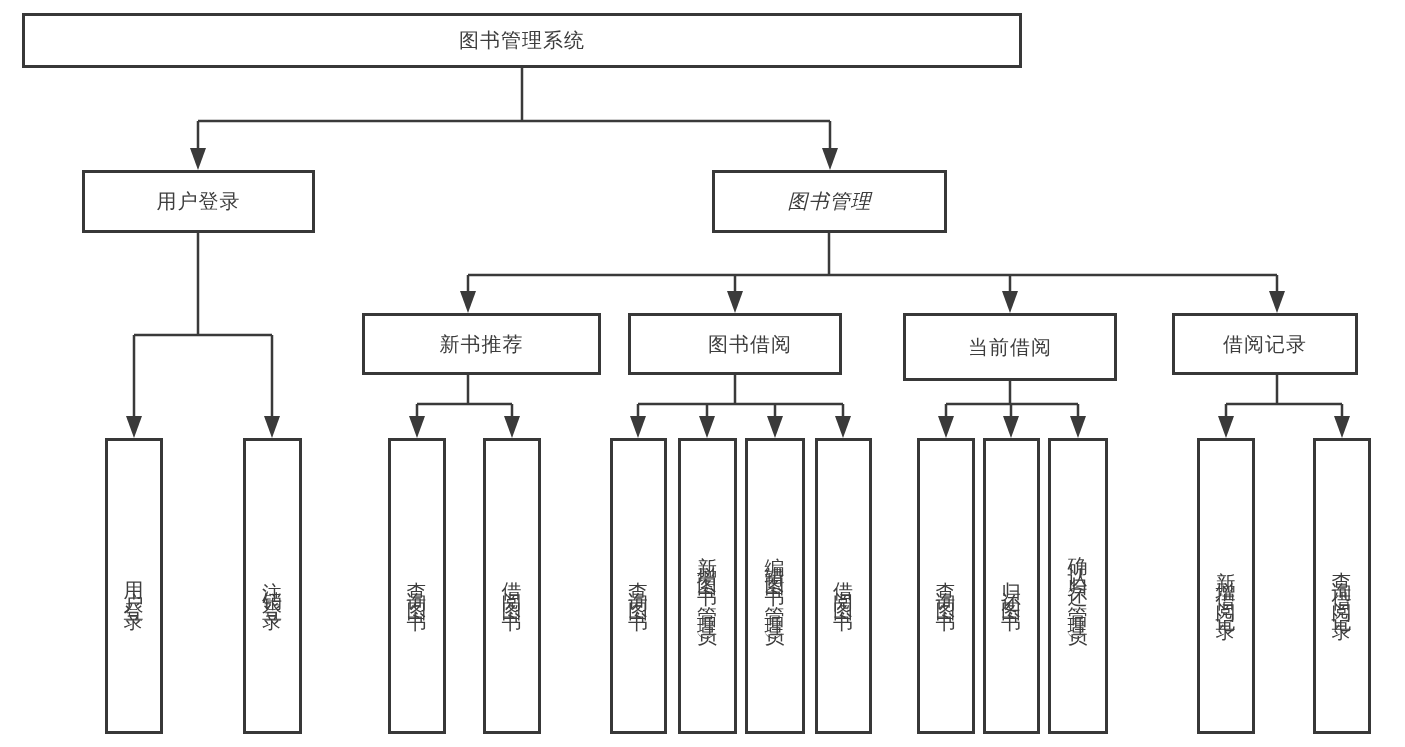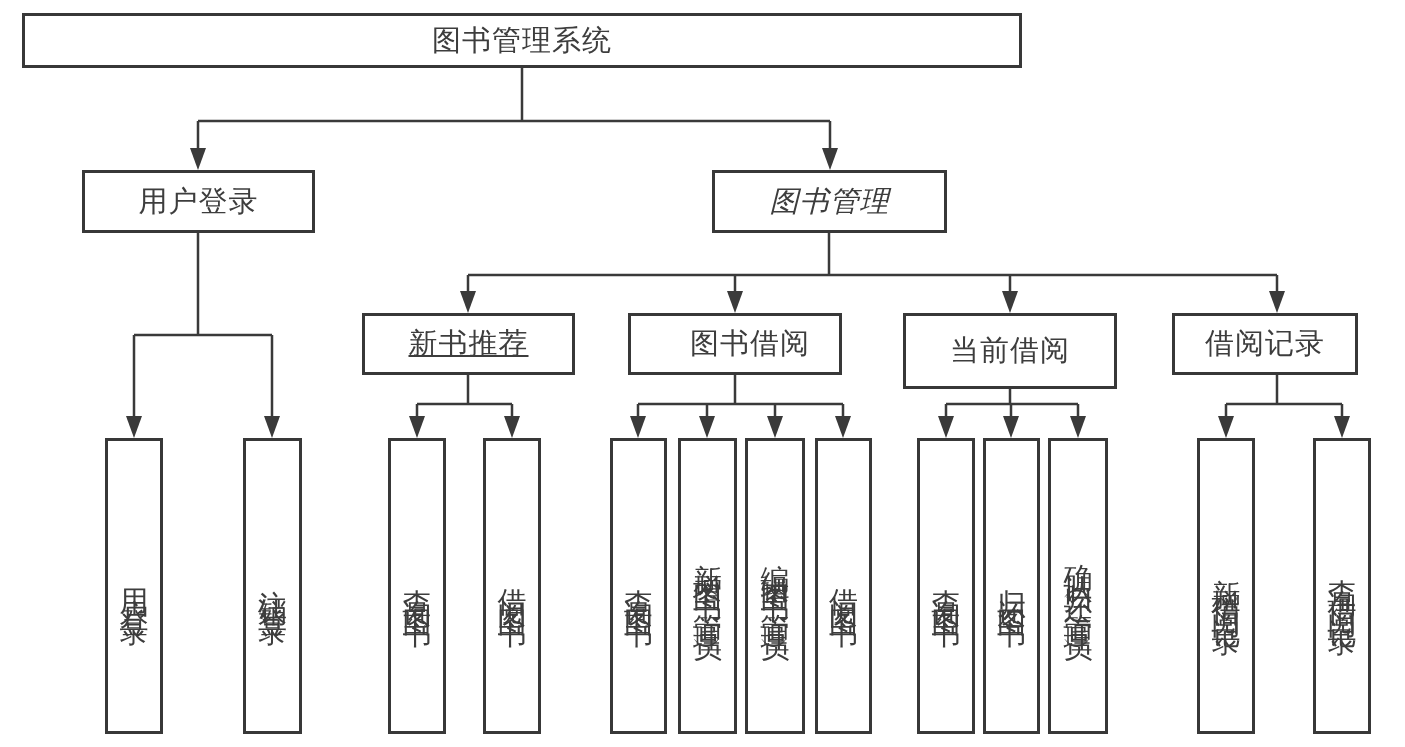--- a/index.html
+++ b/index.html
@@ -12,35 +12,35 @@
   html,body{margin:0;padding:0;background:var(--bg);}
   body{font-family:"Liberation Sans","DejaVu Sans",sans-serif;}
   .canvas{
     position:relative;width:1405px;height:747px;background:var(--bg);overflow:hidden;
   }
   .connectors{position:absolute;left:0;top:0;z-index:1;}
   .node{
     position:absolute;z-index:2;background:#fff;
     border:3px solid var(--border);
     display:flex;align-items:center;justify-content:center;
-    color:var(--text);font-size:29px;letter-spacing:1px;
+    color:var(--text);font-size:20px;letter-spacing:1px;
     box-sizing:border-box;
   }
   .leaf{z-index:2;}
   .leaf .vtext{
     writing-mode:vertical-rl;text-orientation:mixed;
     letter-spacing:10px;line-height:1;
   }
   
   .n-root{left:22px;top:13px;width:1000px;height:55px;}
   .n-l2a{left:82px;top:170px;width:233px;height:63px;}
   .n-l2b{left:712px;top:170px;width:235px;height:63px;font-style:italic;}
-  .n-l3a{left:362px;top:313px;width:213px;height:62px;text-decoration:underline;}
+  .n-l3a{left:362px;top:313px;width:239px;height:62px;}
   .n-l3b{left:628px;top:313px;width:214px;height:62px;padding-left:30px;}
-  .n-l3c{left:903px;top:313px;width:214px;height:76px;}
+  .n-l3c{left:903px;top:313px;width:214px;height:68px;}
   .n-l3d{left:1172px;top:313px;width:186px;height:62px;}
   
   .leaf{top:438px;height:296px;}
   .n-a1{left:105px;width:58px;}
   .n-a2{left:243px;width:59px;}
   .n-b1{left:388px;width:58px;}
   .n-b2{left:483px;width:58px;}
   .n-c1{left:610px;width:57px;}
   .n-c2{left:678px;width:59px;}
   .n-c3{left:745px;width:60px;}

